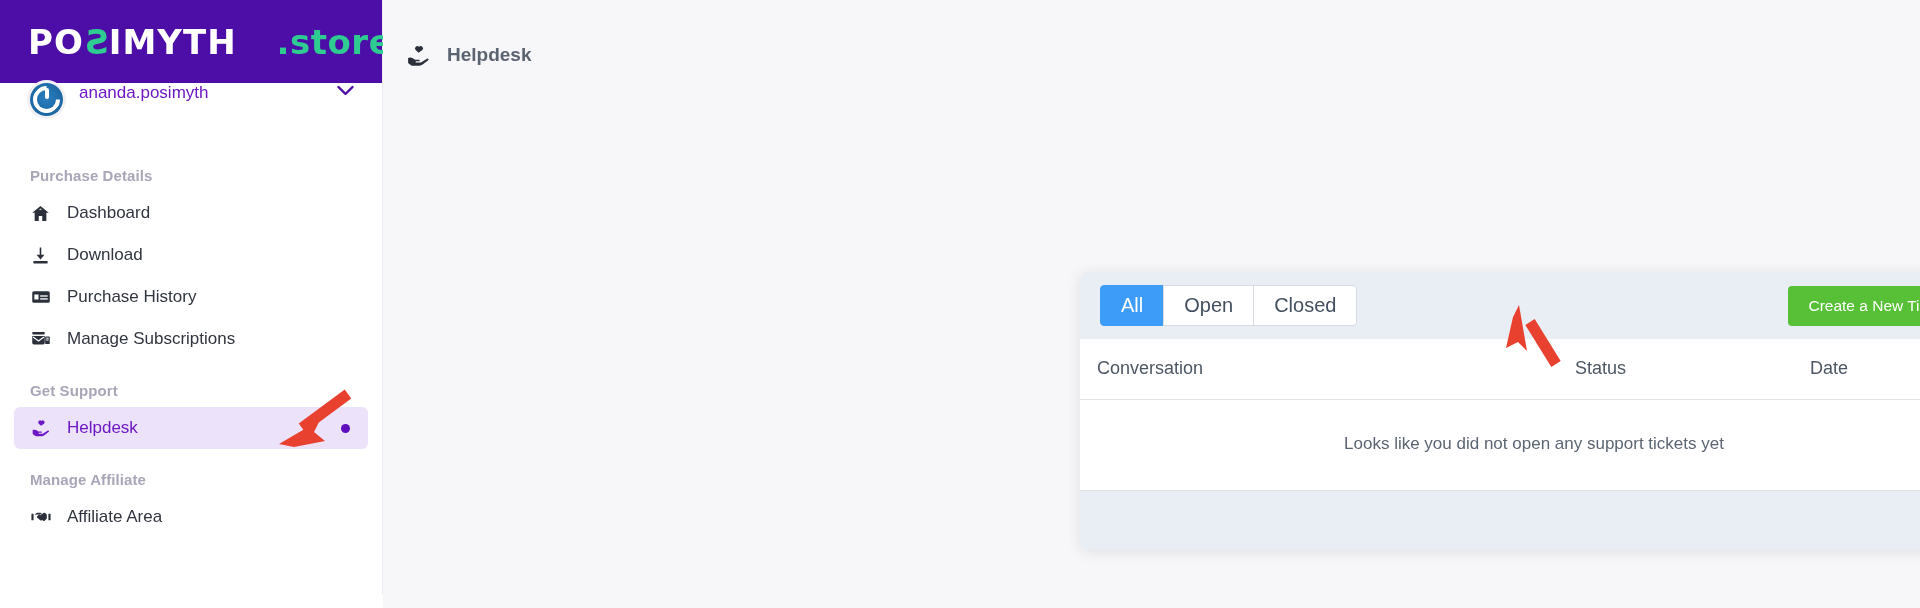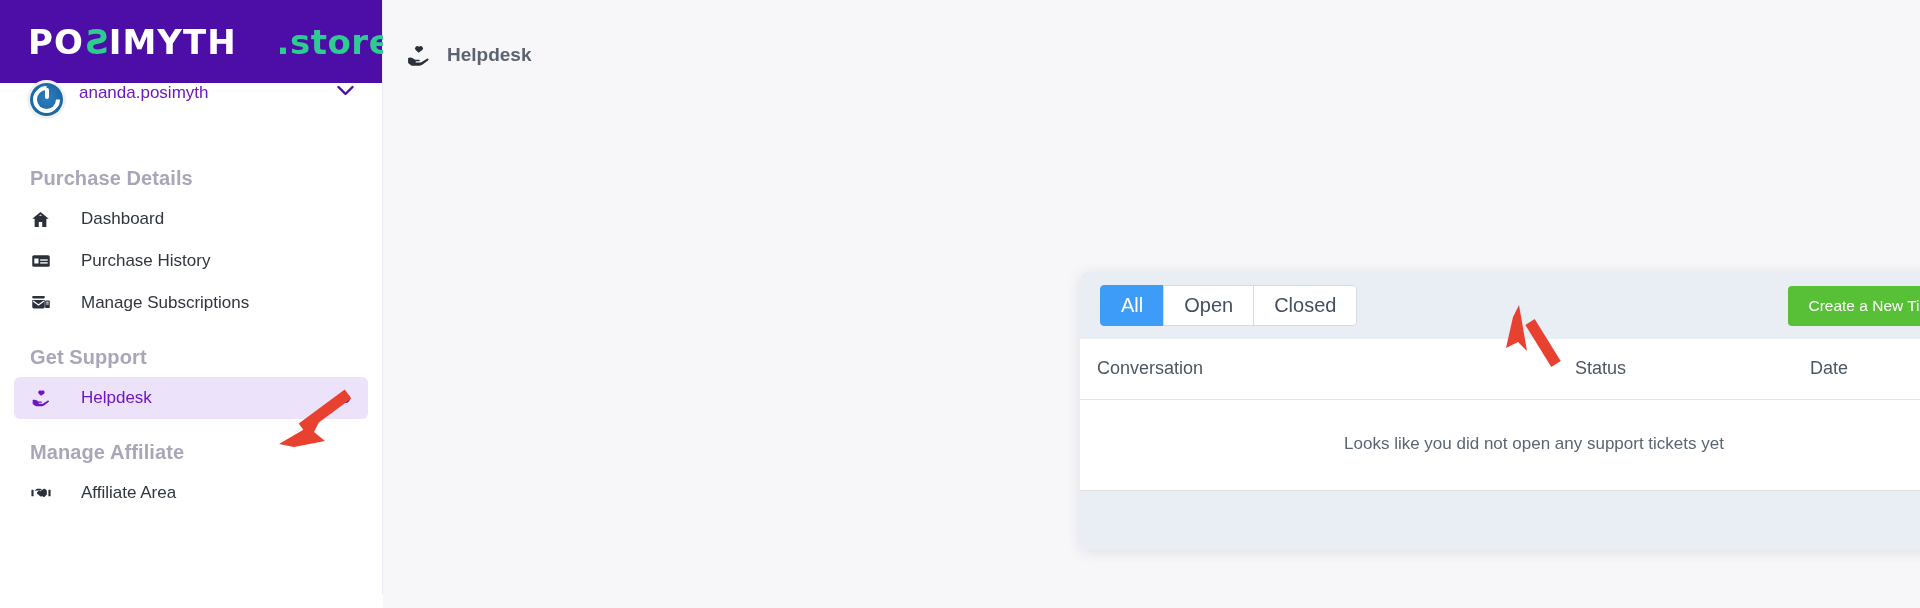--- a/index.html
+++ b/index.html
@@ -93,30 +93,30 @@
   }
   .chevron {
     color: #4d0ea8;
     font-size: 15px;
     font-weight: bold;
     line-height: 1;
   }
 
   .nav-heading {
     color: #a9a6b8;
-    font-size: 20px;
+    font-size: 15px;
     font-weight: 600;
     padding: 22px 0 8px 30px;
     letter-spacing: 0.1px;
   }
   .nav-item {
     height: 42px;
     display: flex;
     align-items: center;
-    gap: 30px;
+    gap: 16px;
     padding: 0 22px 0 30px;
     color: #30353f;
     font-size: 17px;
     cursor: pointer;
     border-radius: 6px;
     margin: 0 14px 0 14px;
     padding-left: 16px;
     position: relative;
   }
   .nav-item .nav-icon {
@@ -268,20 +268,29 @@
 
     <div class="nav-item">
       <span class="nav-icon">
         <svg width="19" height="19" viewBox="0 0 24 24" fill="currentColor">
             <path d="M12 2.6 1.6 11.2h3v10.2h5.2v-6.1h4.4v6.1h5.2V11.2h3L12 2.6zm0 3.1 1.9 1.6h-3.8L12 5.7z"></path>
           </svg>
       </span>
       <span>Dashboard</span>
     </div>
 
+    <div class="nav-item">
+      <span class="nav-icon">
+        <svg width="19" height="19" viewBox="0 0 24 24" fill="currentColor">
+            <path d="M11 2h2v9h4l-5 6-5-6h4V2z"></path>
+            <rect x="3" y="19" width="18" height="3" rx="0.6"></rect>
+          </svg>
+      </span>
+      <span>Download</span>
+    </div>
 
     <div class="nav-item">
       <span class="nav-icon">
         <svg width="20" height="20" viewBox="0 0 24 24" fill="currentColor">
             <rect x="1.5" y="5" width="21" height="14" rx="2"></rect>
             <rect x="4" y="9" width="5" height="6" fill="#fff"></rect>
             <rect x="11" y="10" width="9" height="1.6" fill="#fff"></rect>
             <rect x="11" y="13.5" width="9" height="1.6" fill="#fff"></rect>
           </svg>
       </span>

